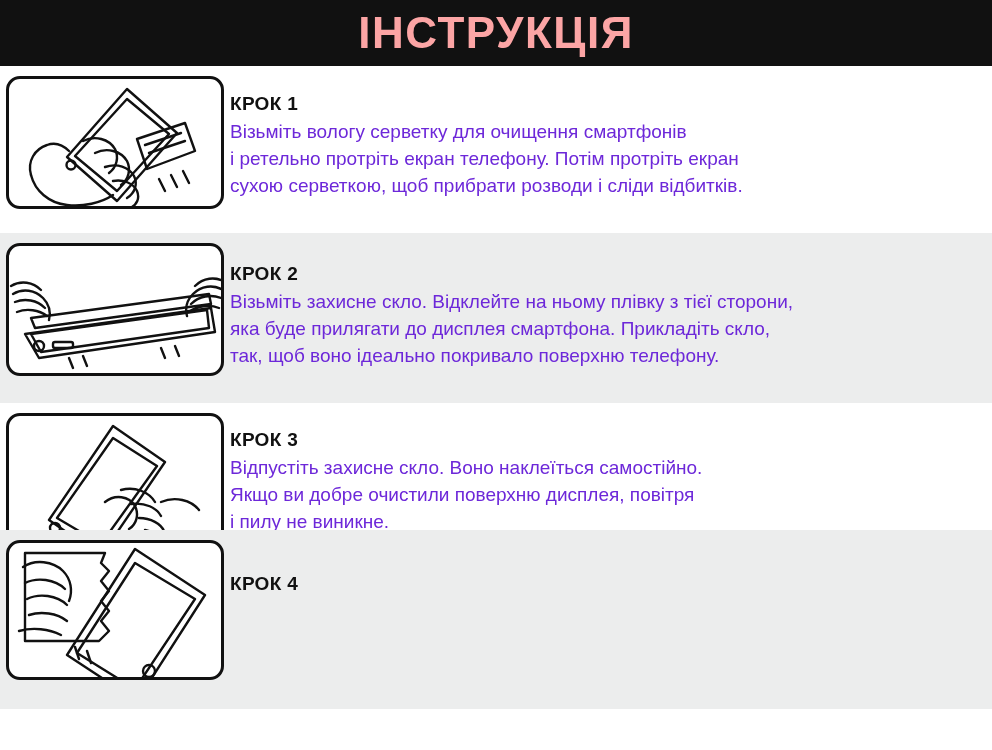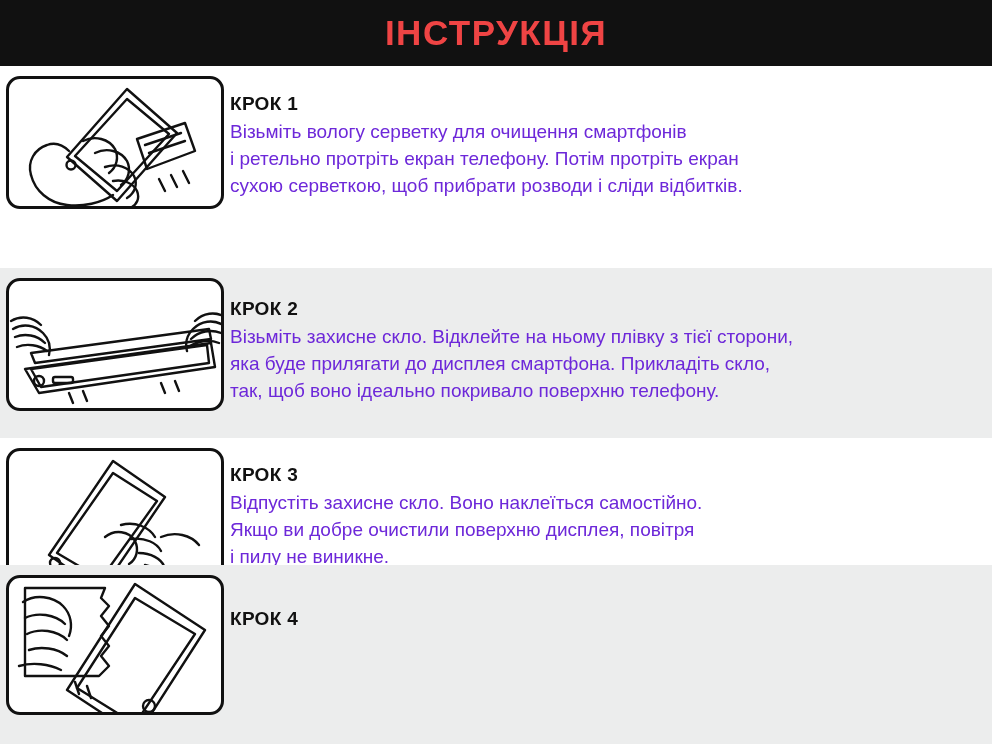--- a/index.html
+++ b/index.html
@@ -20,38 +20,38 @@
   }
   .header {
     width: 100%;
     height: 66px;
     background: #111111;
     display: flex;
     align-items: center;
     justify-content: center;
   }
   .header-title {
-    color: #ef4444;
-    font-size: 35px;
+    color: #fca5a5;
+    font-size: 44px;
     font-weight: bold;
     letter-spacing: 1.5px;
     font-family: "Liberation Sans", sans-serif;
     text-transform: uppercase;
   }
   .step {
     display: flex;
     align-items: flex-start;
     width: 100%;
     padding: 0;
     position: relative;
   }
   .step.band-light { background: #ffffff; }
   .step.band-grey  { background: #eceded; }
 
-  .step-1 { height: 202px; border-radius: 20px; }
+  .step-1 { height: 167px; border-radius: 20px; }
   .step-2 { height: 170px; }
   .step-3 { height: 127px; }
   .step-4 { height: 179px; }
 
   .illus {
     width: 230px;
     min-width: 230px;
     display: flex;
     align-items: center;
     justify-content: center;

